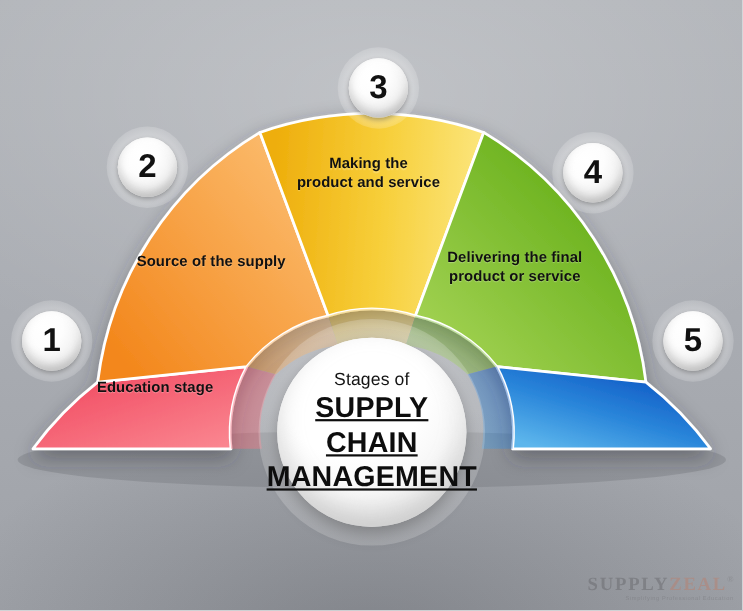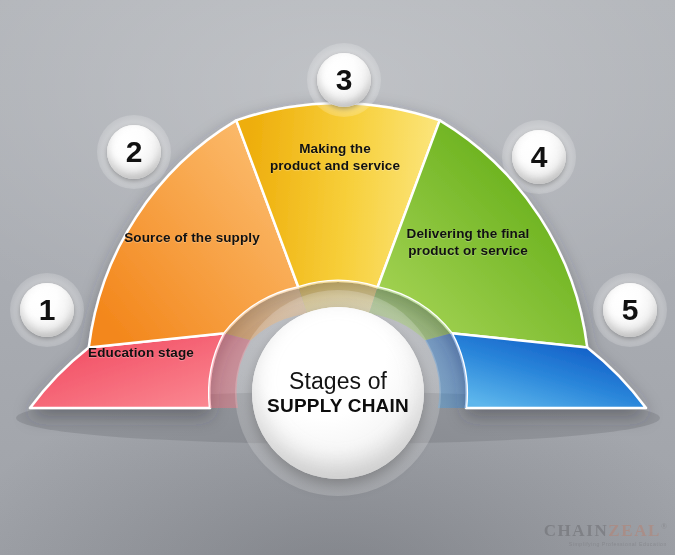--- a/index.html
+++ b/index.html
@@ -91,31 +91,32 @@
       0 6px 16px rgba(0,0,0,0.32),
       inset 0 -12px 22px rgba(160,160,160,0.40),
       inset 0 10px 18px rgba(255,255,255,0.9);
     display: flex;
     flex-direction: column;
     align-items: center;
     justify-content: center;
     text-align: center;
   }
   #hub-line1 {
-    font-size: 23px;
+    font-size: 16px;
     color: #141414;
     line-height: 1.15;
     letter-spacing: 0.1px;
   }
   .hub-strong {
-    font-size: 19px;
+    font-size: 26px;
     font-weight: bold;
     color: #0d0d0d;
     line-height: 1.2;
     letter-spacing: 0.2px;
+    text-decoration: underline;
   }
   
   .seg-label {
     position: absolute;
     transform: translate(-50%, -50%);
     text-align: center;
     font-size: 13.5px;
     font-weight: bold;
     color: #111111;
     line-height: 1.25;
@@ -270,21 +271,22 @@
   <div class="badge" style="left:630px; top:310px;">
     <div class="badge-inner">
       <span class="badge-num">5</span>
     </div>
   </div>
 
   <div id="hub">
     <div id="hub-sphere">
       <div id="hub-line1">Stages of</div>
       <div class="hub-strong">SUPPLY CHAIN</div>
+      <div class="hub-strong">MANAGEMENT</div>
     </div>
   </div>
 
   <div id="watermark">
-    <div id="wm-row"><span id="wm-sprint">CHAIN</span><span id="wm-zeal">ZEAL</span><span id="wm-reg">®</span></div>
+    <div id="wm-row"><span id="wm-sprint">SUPPLY</span><span id="wm-zeal">ZEAL</span><span id="wm-reg">®</span></div>
     <div id="wm-tag">Simplifying Professional Education</div>
   </div>
 
 </div>
 
 </body></html>

